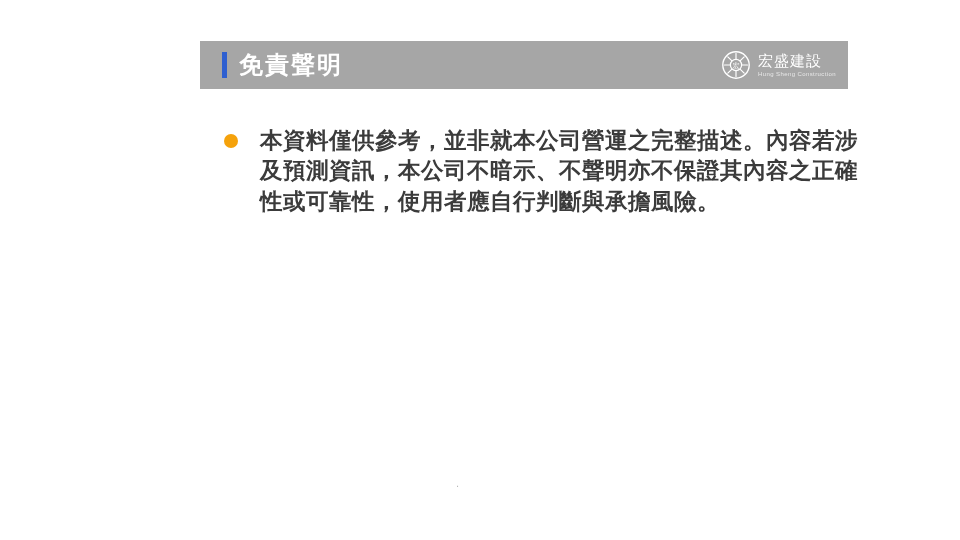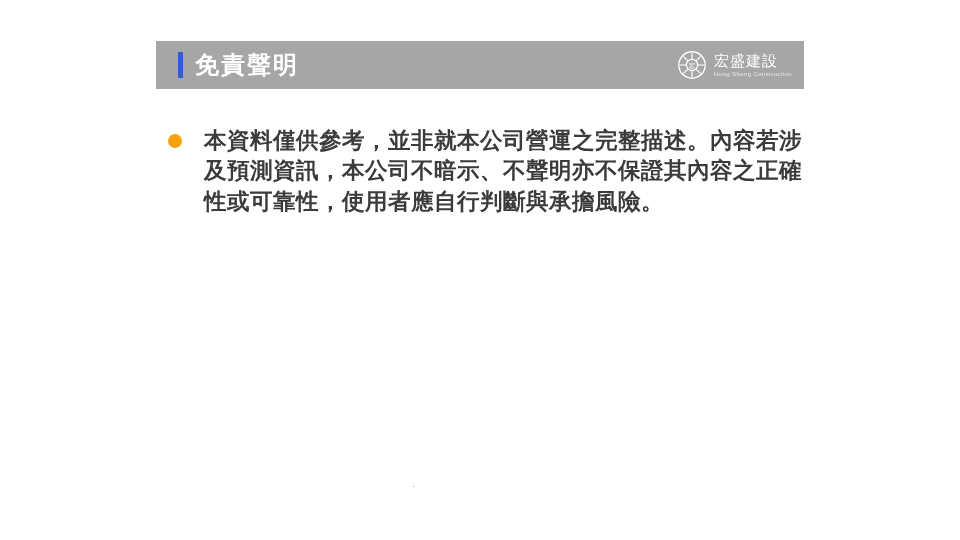--- a/index.html
+++ b/index.html
@@ -12,20 +12,21 @@
     height: 540px;
     font-family: "Liberation Sans", sans-serif;
     overflow: hidden;
     position: relative;
   }
 
   .slide {
     position: absolute;
     inset: 0;
     background: #ffffff;
+    margin-left: 44px;
   }
 
   
   .header-bar {
     position: absolute;
     left: 156px;
     top: 41px;
     width: 648px;
     height: 48px;
     background: #a6a6a6;
@@ -84,21 +85,21 @@
     color: #e8e8e8;
     font-size: 6px;
     letter-spacing: 0.4px;
     margin-top: 3px;
     white-space: nowrap;
   }
 
   
   .bullet-row {
     position: absolute;
-    left: 168px;
+    left: 180px;
     top: 126px;
     width: 640px;
     display: flex;
     align-items: flex-start;
   }
 
   .bullet-dot {
     width: 14px;
     height: 14px;
     border-radius: 50%;

